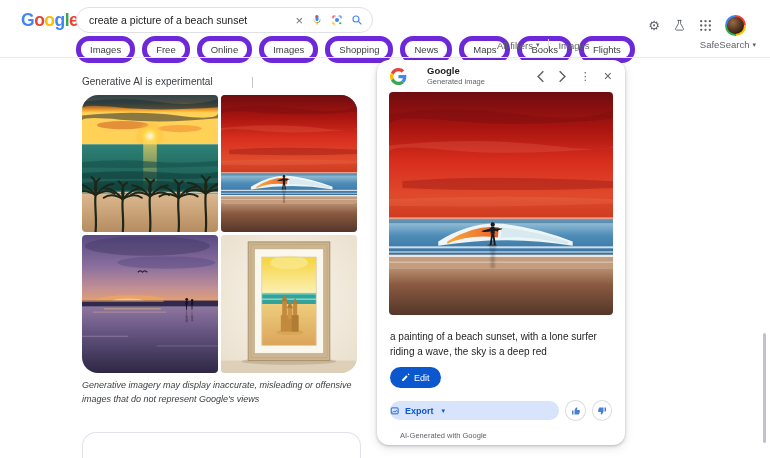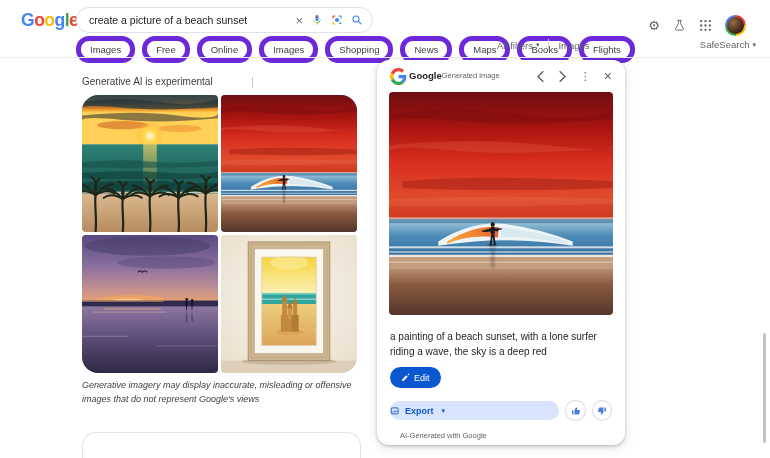--- a/index.html
+++ b/index.html
@@ -43,21 +43,21 @@
   .t3{border-radius:4px 4px 4px 16px;}
   .t4{border-radius:4px 4px 16px 4px;}
   .disclaimer-left{left:82px;top:379px;width:300px;font-size:9px;font-style:italic;color:#3c4043;line-height:1.5;}
   .bottom-card{left:82px;top:432px;width:277px;height:26px;border:1px solid #e0e3e7;border-bottom:none;
     border-radius:14px 14px 0 0;background:#fff;}
 
   
   .panel{left:377px;top:60px;width:248px;height:385px;background:#fff;border-radius:12px;
     box-shadow:0 1px 3px rgba(60,64,67,.3),0 3px 10px rgba(60,64,67,.15);overflow:hidden;}
   .panel-header{display:flex;align-items:center;height:28px;padding:2px 13px 0 13px;}
-  .panel-titles{margin-left:2px;display:flex;flex-direction:row;}
+  .panel-titles{margin-left:20px;display:flex;flex-direction:column;}
   .panel-title{font-size:9.5px;font-weight:700;color:#202124;line-height:1.1;}
   .panel-sub{font-size:7.5px;color:#5f6368;line-height:1.2;}
   .panel-nav{margin-left:auto;display:flex;align-items:center;gap:13px;}
   .nav-btn{display:flex;align-items:center;cursor:pointer;color:#5f6368;}
   .more-dots{font-size:11px;line-height:1;}
   .close-x{font-size:14px;line-height:1;}
   .panel-img{margin:2px 12px 0 12px;width:224px;height:223px;border-radius:4px;overflow:hidden;position:relative;}
   .panel-img svg{position:absolute;inset:0;width:100%;height:100%;display:block;}
   .panel-caption{margin:14px 13px 0 13px;font-size:10px;color:#1f1f1f;line-height:1.5;}
   .edit-btn{margin:8px 0 0 13px;display:inline-flex;align-items:center;gap:4px;height:21px;

